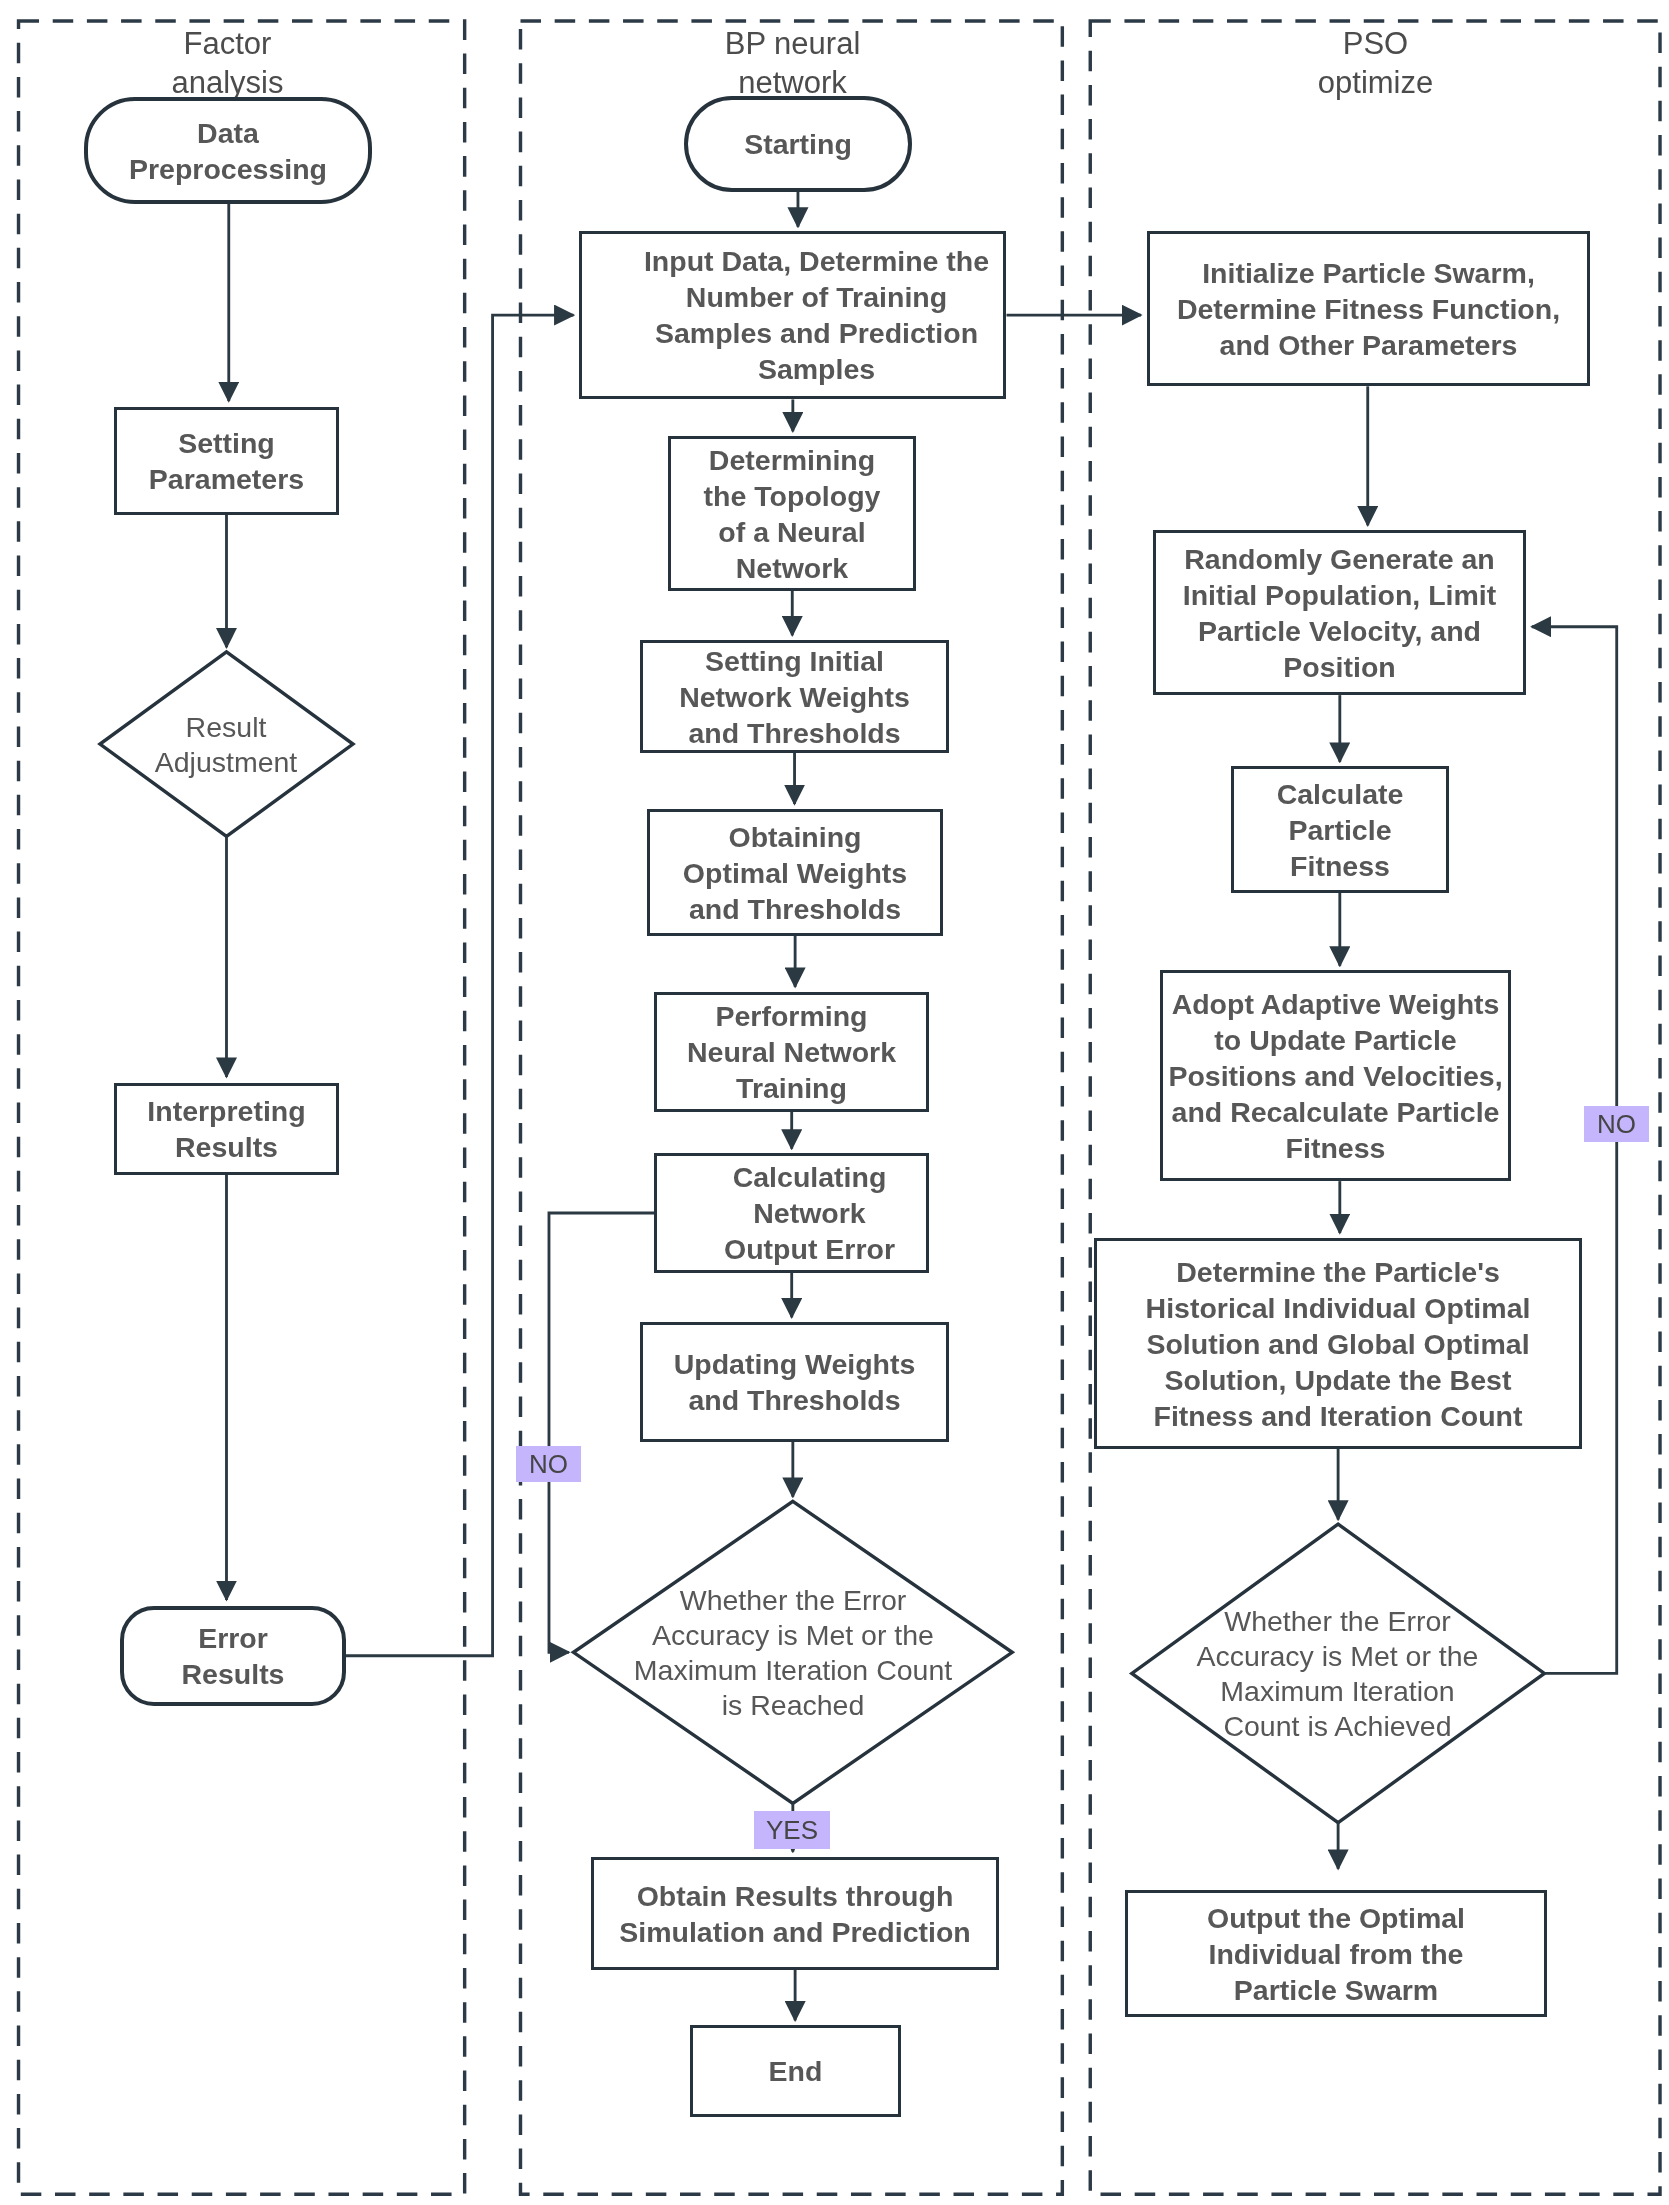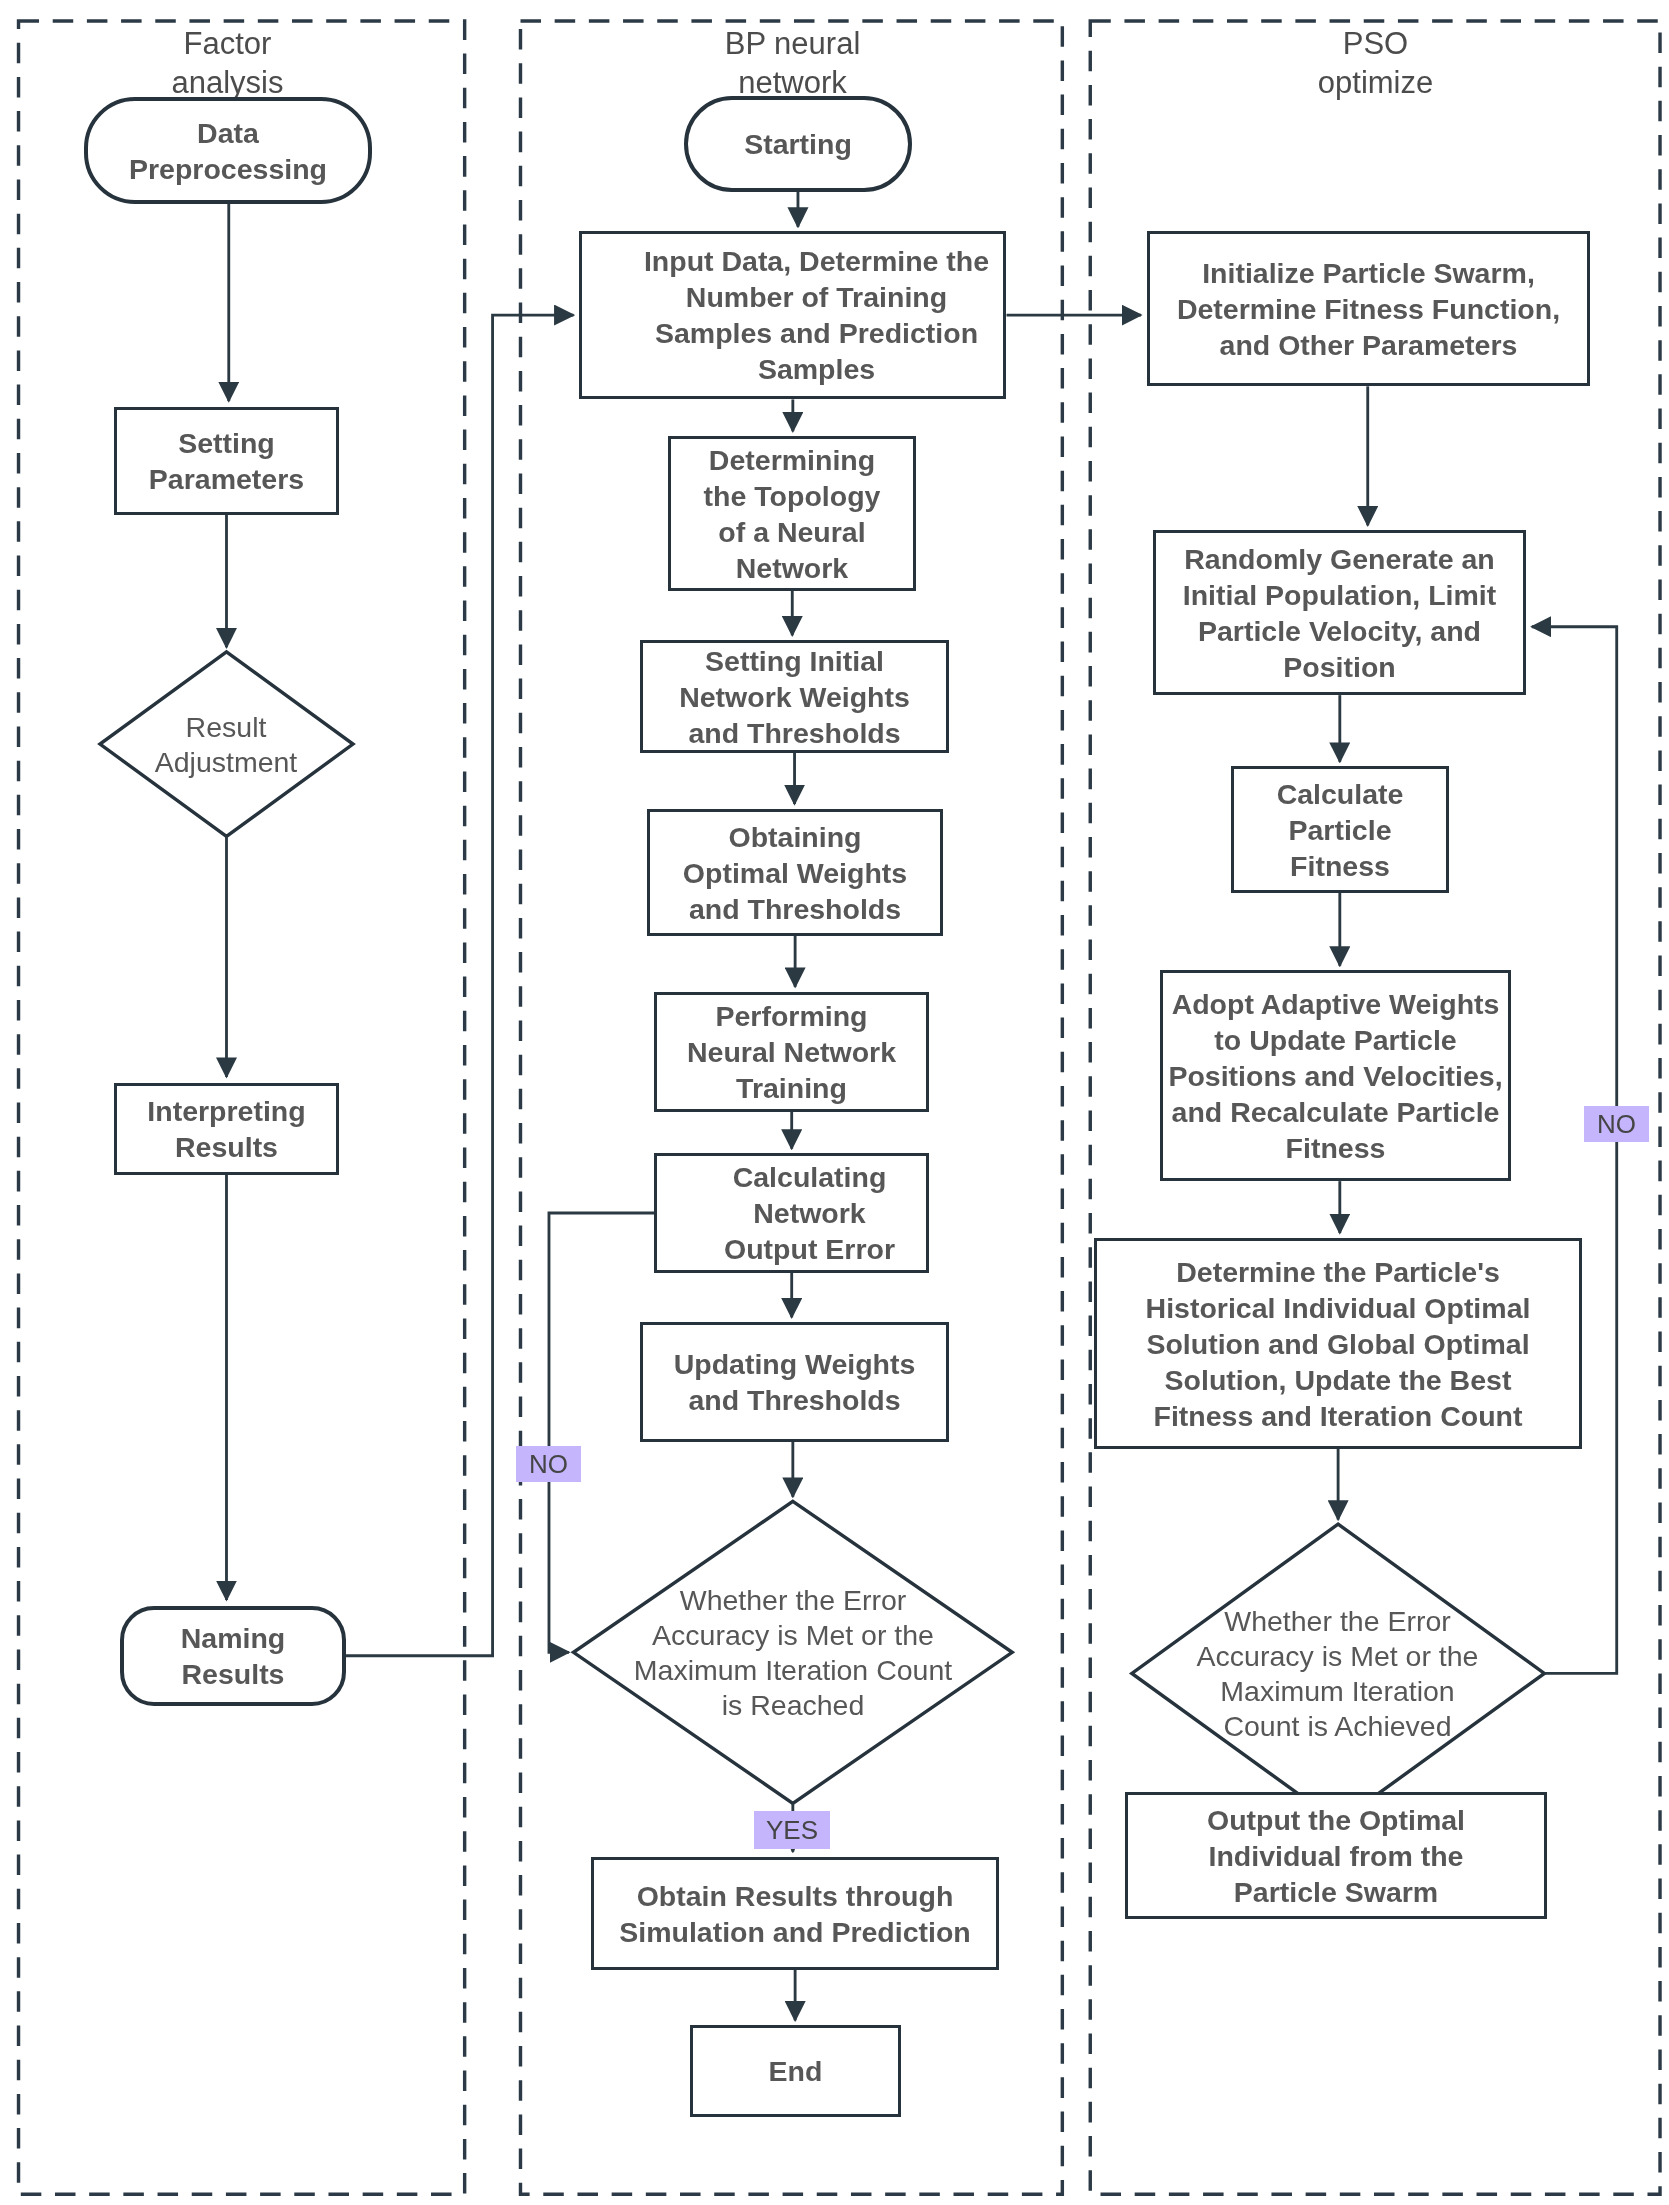--- a/index.html
+++ b/index.html
@@ -91,21 +91,21 @@
 optimize</div>
 
   <div class="node terminal txt" style="left:84px;top:97px;width:288px;height:107px;">Data
 Preprocessing</div>
   <div class="node txt" style="left:114px;top:407px;width:225px;height:108px;">Setting
 Parameters</div>
   <div class="dtext txt" style="left:112px;top:693px;width:228px;height:103px;">Result
 Adjustment</div>
   <div class="node txt" style="left:114px;top:1083px;width:225px;height:92px;">Interpreting
 Results</div>
-  <div class="node terminal txt" style="left:120px;top:1606px;width:226px;height:100px;border-radius:34px;">Naming
+  <div class="node terminal txt" style="left:120px;top:1606px;width:226px;height:100px;border-radius:34px;">Error
 Results</div>
 
   <div class="node terminal txt" style="left:684px;top:96px;width:228px;height:96px;">Starting</div>
   <div class="node txt" style="left:579px;top:231px;width:427px;height:168px;padding-left:48px;">Input Data, Determine the
 Number of Training
 Samples and Prediction
 Samples</div>
   <div class="node txt" style="left:668px;top:436px;width:248px;height:155px;">Determining
 the Topology
 of a Neural
@@ -149,21 +149,21 @@
 Fitness</div>
   <div class="node txt" style="left:1094px;top:1238px;width:488px;height:211px;">Determine the Particle's
 Historical Individual Optimal
 Solution and Global Optimal
 Solution, Update the Best
 Fitness and Iteration Count</div>
   <div class="dtext txt" style="left:1161px;top:1600px;width:353px;height:148px;">Whether the Error
 Accuracy is Met or the
 Maximum Iteration
 Count is Achieved</div>
-  <div class="node txt" style="left:1125px;top:1792px;width:422px;height:127px;">Output the Optimal
+  <div class="node txt" style="left:1125px;top:1890px;width:422px;height:127px;">Output the Optimal
 Individual from the
 Particle Swarm</div>
 
   <div class="edge-label" style="left:516px;top:1446px;width:65px;height:36px;">NO</div>
   <div class="edge-label" style="left:754px;top:1811px;width:76px;height:38px;">YES</div>
   <div class="edge-label" style="left:1584px;top:1106px;width:65px;height:36px;">NO</div>
 
 </div>
 
 

